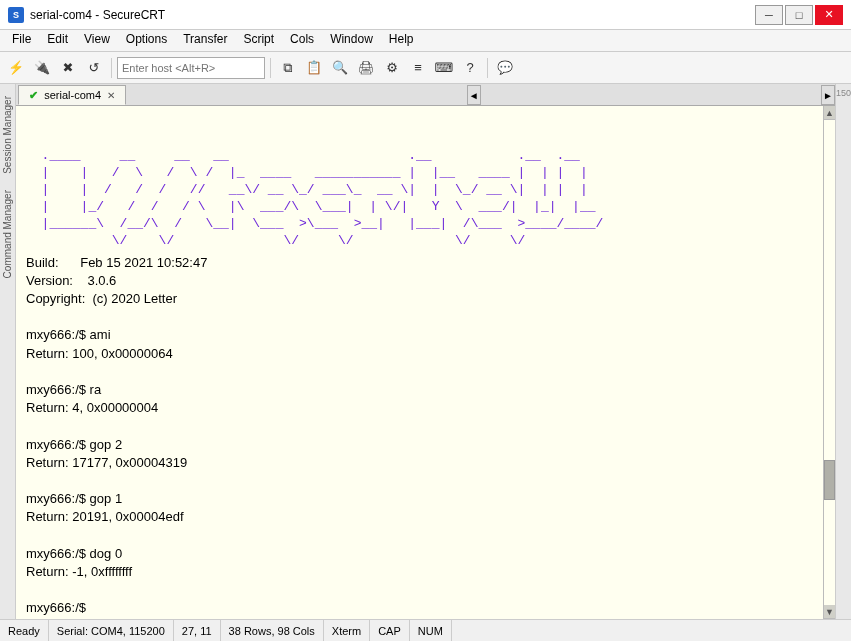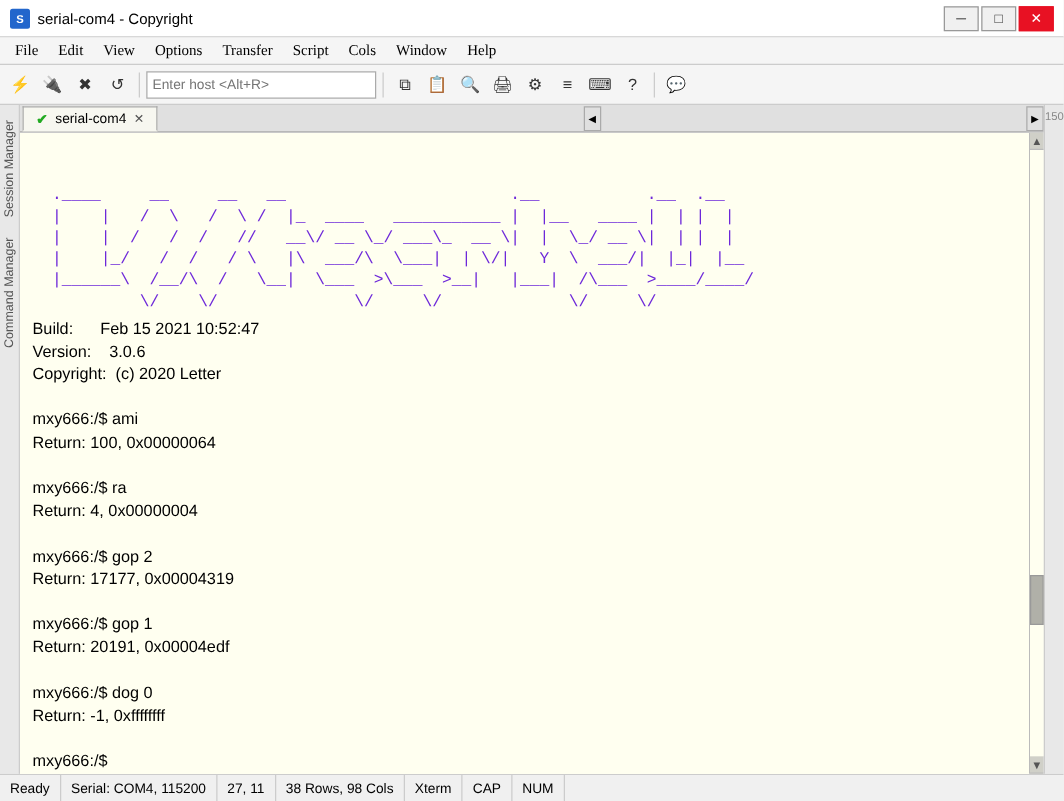--- a/index.html
+++ b/index.html
@@ -31,23 +31,22 @@
       font-size: 11px; cursor: pointer; color: #333;
     }
     #titlebar .win-btn.close { background: #e81123; color: #fff; border-color: #e81123; }
 
     
     #menubar {
       height: 22px;
       background: #f5f5f5;
       border-bottom: 1px solid #ccc;
       display: flex;
-      align-items: center;
+      align-items: flex-start;
       padding: 0 4px;
-      font-family: Liberation Serif, serif;
     }
     .menu-item {
       padding: 2px 8px;
       font-size: 12px;
       cursor: pointer;
       color: #000;
     }
 
     
     #toolbar {
@@ -61,21 +60,21 @@
     }
     .tb-btn {
       width: 24px; height: 24px;
       background: transparent;
       border: 1px solid transparent;
       display: flex; align-items: center; justify-content: center;
       cursor: pointer; font-size: 13px; color: #333;
     }
     .tb-separator { width: 1px; height: 20px; background: #ccc; margin: 0 3px; }
     .tb-input {
-      height: 22px; width: 184px;
+      height: 22px; width: 148px;
       border: 1px solid #aaa;
       padding: 0 4px; font-size: 11px;
       background: #fff; color: #888;
     }
 
     
     #main {
       display: flex;
       height: calc(641px - 30px - 22px - 32px - 22px);
     }
@@ -213,21 +212,21 @@
       font-size: 13px;
       line-height: 1.35;
       margin-bottom: 4px;
     }
   </style>
 </head>
 <body>
 
 <div id="titlebar">
   <div class="app-icon">S</div>
-  <span class="title-text">serial-com4 - Copyright</span>
+  <span class="title-text">serial-com4 - SecureCRT</span>
   <div class="win-controls">
     <div class="win-btn">─</div>
     <div class="win-btn">□</div>
     <div class="win-btn close">✕</div>
   </div>
 </div>
 
 <div id="menubar">
   <span class="menu-item">File</span>
   <span class="menu-item">Edit</span>

